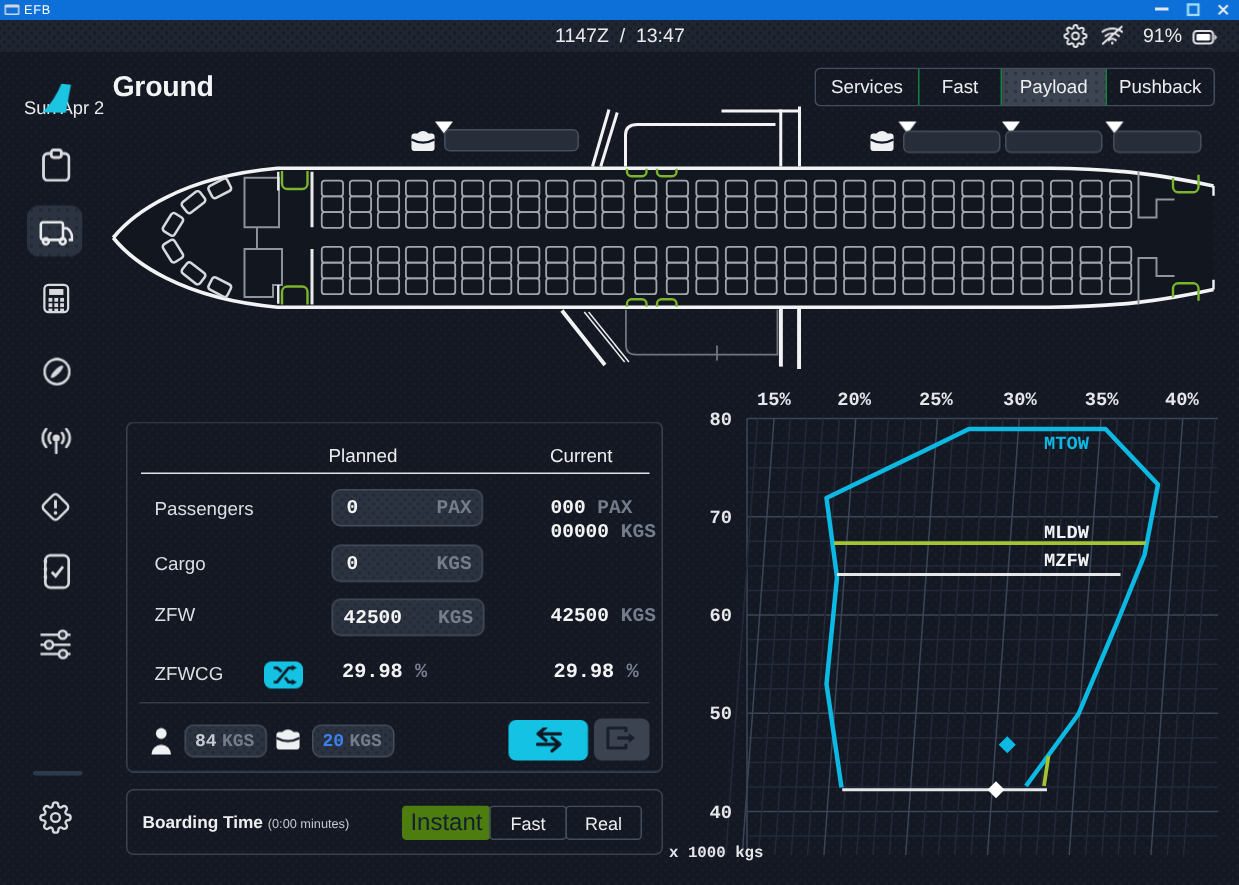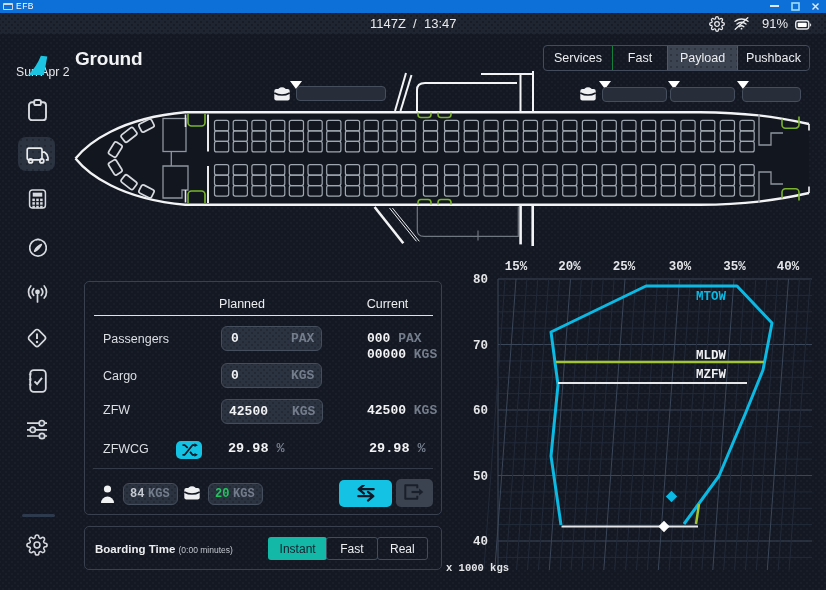--- a/index.html
+++ b/index.html
@@ -442,38 +442,38 @@
 </svg>
 <div class="abs ibox" style="left:123px;top:483px;width:55px;height:22px;"></div>
 <div class="abs mono" style="left:130px;top:487px;font-size:12px;font-weight:bold;color:#c6cad1;">84</div>
 <div class="abs mono" style="left:148px;top:487px;font-size:12px;font-weight:bold;color:#747d8c;">KGS</div>
 <svg class="abs" style="left:184px;top:484.5px" width="16" height="15" viewBox="0 0 16 15">
   <path d="M5 3.6 Q8 1.2 11 3.6" stroke="#eef0f2" stroke-width="2" fill="none"></path>
   <rect x="0.3" y="3" width="15.4" height="11.6" rx="2" fill="#eef0f2"></rect>
   <path d="M0.3 7 Q8 11.2 15.7 7" stroke="#141823" stroke-width="1.5" fill="none"></path>
 </svg>
 <div class="abs ibox" style="left:208px;top:483px;width:55px;height:22px;"></div>
-<div class="abs mono" style="left:215px;top:487px;font-size:12px;font-weight:bold;color:#22c55e;">20</div>
+<div class="abs mono" style="left:215px;top:487px;font-size:12px;font-weight:bold;color:#3b82f6;">20</div>
 <div class="abs mono" style="left:233px;top:487px;font-size:12px;font-weight:bold;color:#747d8c;">KGS</div>
 <div class="abs cyanbtn" style="left:339px;top:480px;width:53px;height:27px;"></div>
 <svg class="abs" style="left:352px;top:485px" width="28" height="17" viewBox="0 0 28 17" fill="none" stroke="#0e1826" stroke-width="2.2" stroke-linecap="round" stroke-linejoin="round">
   <path d="M6.7 3.2 H21.7 M6.7 3.2 l5.3-4.4 M6.7 3.2 l5.3 4.4" transform="translate(0,1)"></path>
   <path d="M6.3 11.2 H21.3 M21.3 11.2 l-5.3-4.4 M21.3 11.2 l-5.3 4.4"></path>
 </svg>
 <div class="abs" style="left:396px;top:478.5px;width:37px;height:28px;background:#3c4350;border-radius:5px;"></div>
 <svg class="abs" style="left:404px;top:484px" width="20" height="16" viewBox="0 0 20 16" fill="none" stroke="#1a202b" stroke-width="2" stroke-linejoin="round">
   <path d="M13.3 4.2 V1.3 H1.3 v13.4 h12 v-2.9"></path>
   <path d="M7.5 8 h8.5" stroke-width="2.2"></path>
   <polygon points="15.2,4.6 19.3,8 15.2,11.4" fill="#1a202b" stroke="none"></polygon>
 </svg>
 
 <div class="abs panel" style="left:84px;top:526px;width:358px;height:44px;"></div>
 <div class="abs" style="left:95px;top:542.5px;font-size:11.5px;font-weight:bold;letter-spacing:0;color:#eceef0;">Boarding Time&nbsp;<span style="font-size:8.5px;font-weight:normal;letter-spacing:0;color:#c3c8cf;">(0:00 minutes)</span></div>
 <div class="abs" style="left:268px;top:537px;width:160px;height:23px;display:flex;">
-  <div style="flex:1.2;background:#14b8a6;color:#15202e;font-size:12px;display:flex;align-items:center;justify-content:center;border-radius:3px;">Instant</div>
+  <div style="flex:1.2;background:#4d7c0f;color:#15202e;font-size:16px;display:flex;align-items:center;justify-content:center;border-radius:3px;">Instant</div>
   <div style="flex:1;border:1px solid #434c5c;color:#eceef0;font-size:12px;display:flex;align-items:center;justify-content:center;border-radius:3px;margin-left:-1px;">Fast</div>
   <div style="flex:1;border:1px solid #434c5c;color:#eceef0;font-size:12px;display:flex;align-items:center;justify-content:center;border-radius:3px;margin-left:-1px;">Real</div>
 </div>
 
 <svg class="abs" style="left:440px;top:258px" width="386" height="332" viewBox="0 0 386 332">
   <g id="grid" stroke-width="1">
         <path d="M58 21.0 H372" stroke="#3a4658"></path>
         <path d="M58 37.4 H372" stroke="#222a39"></path>
         <path d="M58 53.8 H372" stroke="#222a39"></path>
         <path d="M58 70.1 H372" stroke="#222a39"></path>

